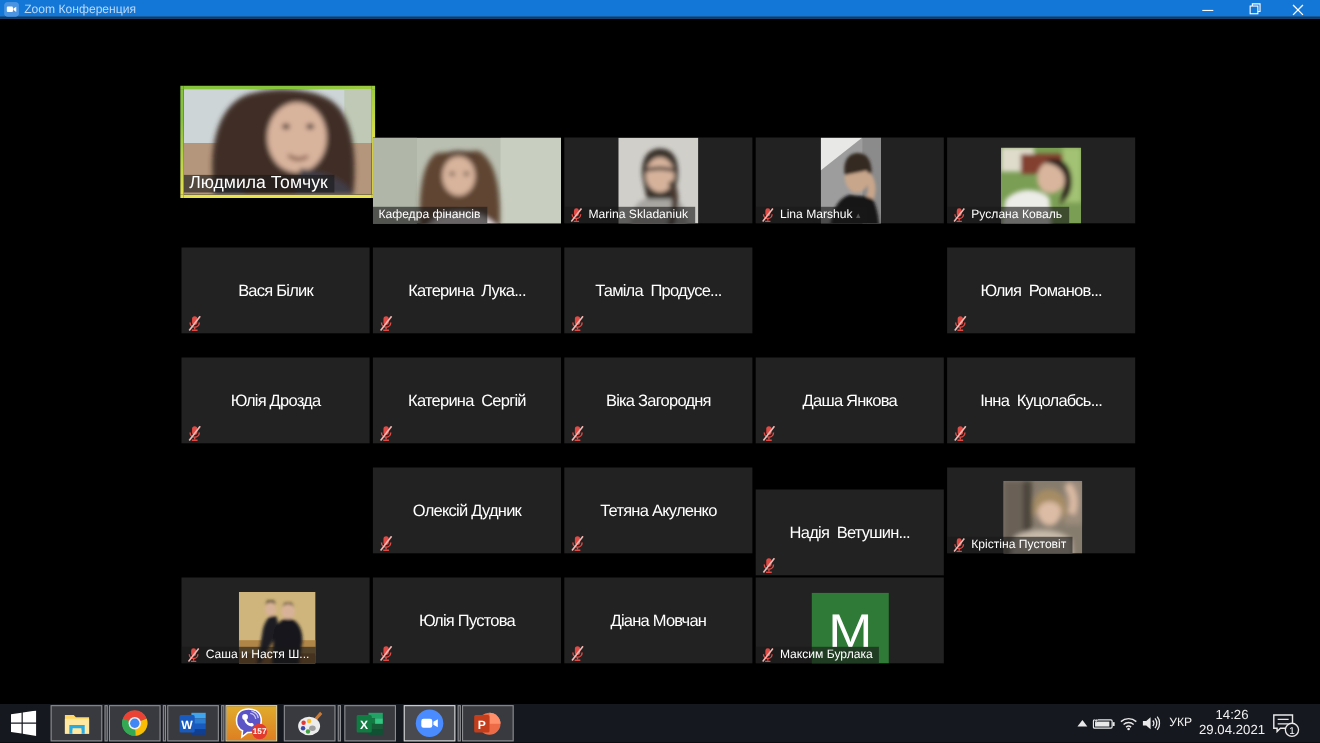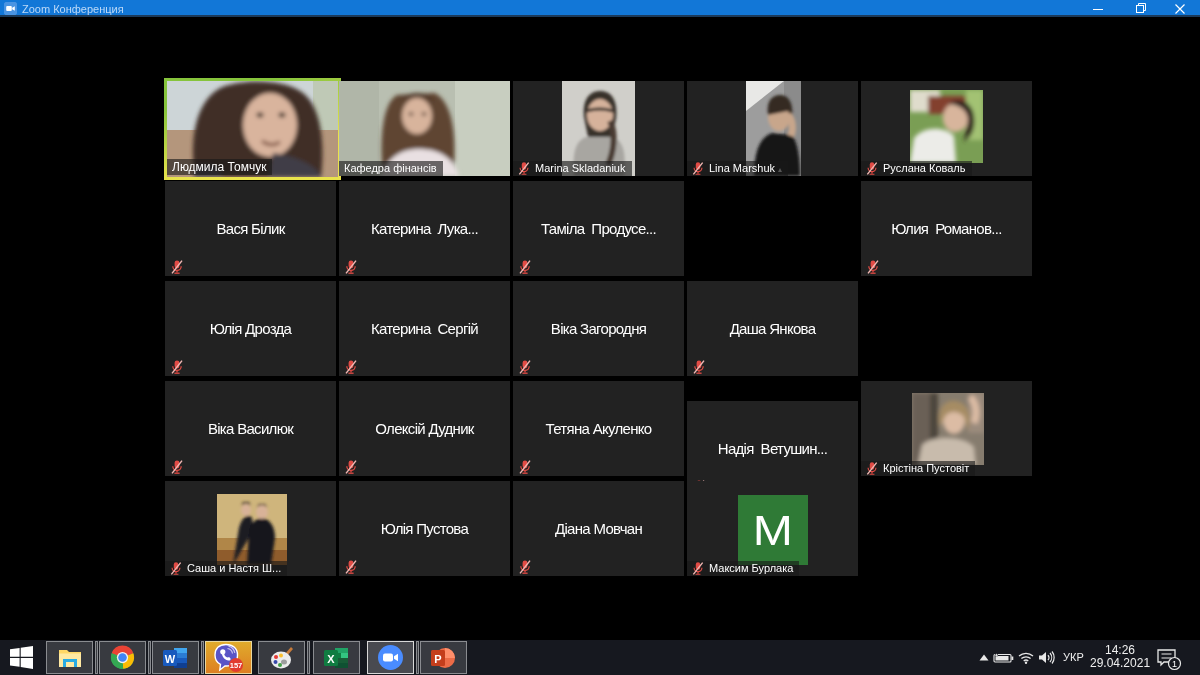--- a/index.html
+++ b/index.html
@@ -2,21 +2,21 @@
 <html><head>
 <meta charset="utf-8">
 <style>
 * { margin:0; padding:0; box-sizing:border-box; }
 html,body { width:1200px; height:675px; overflow:hidden; background:#000; font-family:"Liberation Sans", sans-serif; }
 #titlebar { position:absolute; left:0; top:0; width:1200px; height:17px; background:#1277d7; z-index:10; border-bottom:2px solid #1b3a5a; }
 #titlebar .zicon { position:absolute; left:4px; top:2px; width:13px; height:13px; border-radius:3px; background:#4a94e2; }
 #titlebar .ttext { position:absolute; left:22px; top:2.5px; font-size:11px; color:#bcd9f8; }
 #titlebar .wbtn { position:absolute; top:0; color:#fff; }
 #stage { position:absolute; left:0; top:0; width:1200px; height:640px; background:#000; }
-.tile { position:absolute; width:171px; height:95px; background:#222222; overflow:hidden; }
+.tile { position:absolute; width:171px; height:78px; background:#222222; overflow:hidden;margin-top:44px; }
 .cname { position:absolute; left:0; top:0; width:100%; height:100%; display:flex; align-items:center; justify-content:center; color:#fff; font-weight:normal; font-size:15px; letter-spacing:-0.7px; white-space:pre; }
 .mic { position:absolute; left:6px; bottom:2px; width:12px; height:14px; }
 .label { position:absolute; left:0px; bottom:0px; height:15px; background:rgba(25,25,25,0.62); color:#fff; font-size:11px; line-height:15px; padding:0 6px 0 5px; white-space:nowrap; }
 .label.withmic { padding-left:22px; }
 .lmic { position:absolute; left:5px; bottom:1px; width:12px; height:13px; }
 #taskbar { position:absolute; left:0; top:640px; width:1200px; height:35px; background:#16181f; }
 .appbox { position:absolute; top:1px; width:47px; height:33px; background:rgba(255,255,255,0.15); border:1px solid #8a8c90; display:flex; align-items:center; justify-content:center; }
 .sliver { position:absolute; top:1px; width:3px; height:33px; background:rgba(255,255,255,0.15); border:1px solid #8a8c90; }
 .tray { position:absolute; color:#fff; }
 </style>
@@ -65,21 +65,21 @@
 <g filter="url(#bl2)">
 <path d="M28 96 C22 60 28 16 58 5 C80 -2 118 -2 136 12 C154 26 158 62 154 96 Z" fill="#3f2e27"></path>
 <ellipse cx="103" cy="44" rx="27" ry="32" fill="#d9b49d"></ellipse>
 <ellipse cx="93" cy="34" rx="3.4" ry="2.4" fill="#33271f"></ellipse>
 <ellipse cx="115" cy="34" rx="3.4" ry="2.4" fill="#33271f"></ellipse>
 <path d="M95 60 q9 7 18 1" stroke="#7d5140" stroke-width="3" fill="none"></path>
 <path d="M102 96 L106 72 C134 76 150 86 154 96 Z" fill="#3f3d46"></path>
 <path d="M26 96 L32 84 C42 82 52 86 56 96 Z" fill="#433f48"></path>
 </g>
 </svg>
-<div class="label" style="bottom:2px;left:0px;font-size:12px;height:16px;line-height:16px">Людмила Томчук</div>
+<div class="label" style="bottom:2px;left:0px;font-size:16px;height:16px;line-height:16px">Людмила Томчук</div>
 </div>
 <div class="tile" style="left:339px;top:81px">
 <svg width="171" height="95" viewBox="0 0 171 95">
 <defs>
           <filter id="bl3" x="-20%" y="-20%" width="140%" height="140%">
             <feGaussianBlur stdDeviation="2.2"></feGaussianBlur>
           </filter>
         </defs>
 <rect width="171" height="95" fill="#b9bfb1"></rect>
 <rect x="116" width="55" height="95" fill="#c8cec0"></rect>
@@ -204,22 +204,22 @@
 <svg class="mic" viewBox="0 0 12 14">
         <use href="#micoff"></use>
       </svg>
 </div>
 <div class="tile" style="left:687px;top:281px">
 <div class="cname">Даша Янкова</div>
 <svg class="mic" viewBox="0 0 12 14">
         <use href="#micoff"></use>
       </svg>
 </div>
-<div class="tile" style="left:165px;top:381px">
-<div class="cname">Віка Василюк</div>
+<div class="tile" style="left:861px;top:281px">
+<div class="cname">Інна  Куцолабсь...</div>
 <svg class="mic" viewBox="0 0 12 14">
         <use href="#micoff"></use>
       </svg>
 </div>
 <div class="tile" style="left:339px;top:381px">
 <div class="cname">Олексій Дудник</div>
 <svg class="mic" viewBox="0 0 12 14">
         <use href="#micoff"></use>
       </svg>
 </div>

